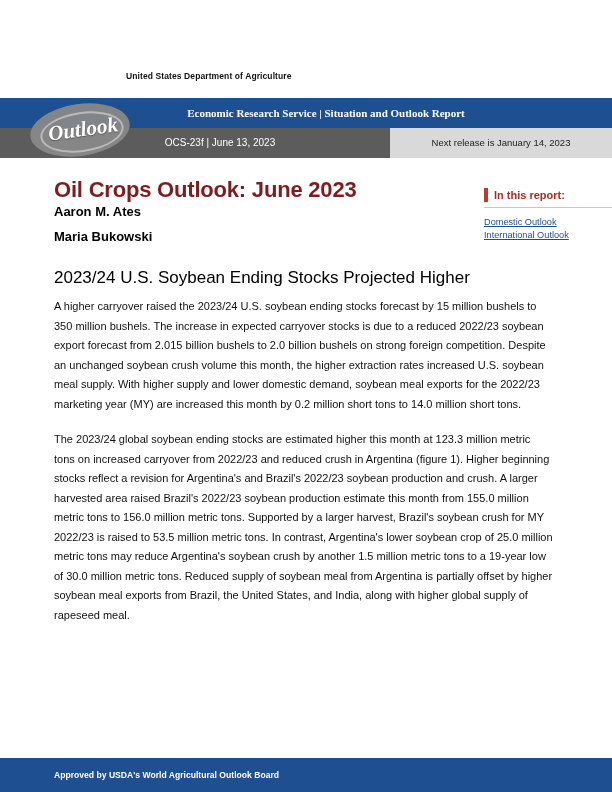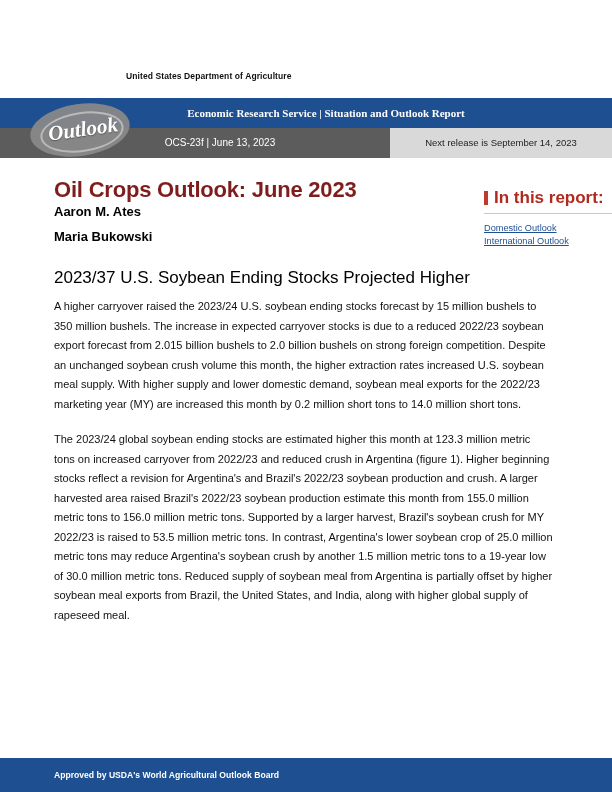--- a/index.html
+++ b/index.html
@@ -243,21 +243,21 @@
     display: flex;
     align-items: center;
     gap: 6px;
   }
   .report-bar {
     width: 4px;
     height: 14px;
     background: #c0392b;
   }
   .report-title {
-    font-size: 17px;
+    font-size: 11px;
     font-weight: bold;
     color: #b02a20;
   }
   .report-rule {
     margin-top: 5px;
     width: 132px;
     height: 1px;
     background: #c8c8c8;
   }
   .report-links {
@@ -323,21 +323,21 @@
   </div>
 
   <div class="banner">
     <div class="banner-text">Economic Research Service  |  Situation and Outlook Report</div>
   </div>
 
   <div class="ribbon-wrap">
     <div class="ribbon-dark"></div>
     <div class="ribbon-light"></div>
     <div class="ribbon-dark-text">OCS-23f   |   June 13, 2023</div>
-    <div class="ribbon-light-text">Next release is September 14, 2023</div>
+    <div class="ribbon-light-text">Next release is January 14, 2023</div>
   </div>
 
   <div class="outlook-badge">
     <div class="oval-outer"></div>
     <div class="oval-inner"></div>
     <div class="outlook-word">Outlook</div>
   </div>
 
   <div class="content">
 
@@ -353,21 +353,21 @@
         <div class="report-bar"></div>
         <div class="report-title">In this report:</div>
       </div>
       <div class="report-rule"></div>
       <div class="report-links">
         <a class="report-link" href="#">Domestic Outlook</a>
         <a class="report-link" href="#">International Outlook</a>
       </div>
     </div>
 
-    <h2 class="subhead">2023/37 U.S. Soybean Ending Stocks Projected Higher</h2>
+    <h2 class="subhead">2023/24 U.S. Soybean Ending Stocks Projected Higher</h2>
 
     <div class="body-text">
       <p>A higher carryover raised the 2023/24 U.S. soybean ending stocks forecast by 15 million bushels to 350 million bushels. The increase in expected carryover stocks is due to a reduced 2022/23 soybean export forecast from 2.015 billion bushels to 2.0 billion bushels on strong foreign competition. Despite an unchanged soybean crush volume this month, the higher extraction rates increased U.S. soybean meal supply. With higher supply and lower domestic demand, soybean meal exports for the 2022/23 marketing year (MY) are increased this month by 0.2 million short tons to 14.0 million short tons.</p>
       <p>The 2023/24 global soybean ending stocks are estimated higher this month at 123.3 million metric tons on increased carryover from 2022/23 and reduced crush in Argentina (figure 1). Higher beginning stocks reflect a revision for Argentina's and Brazil's 2022/23 soybean production and crush. A larger harvested area raised Brazil's 2022/23 soybean production estimate this month from 155.0 million metric tons to 156.0 million metric tons. Supported by a larger harvest, Brazil's soybean crush for MY 2022/23 is raised to 53.5 million metric tons. In contrast, Argentina's lower soybean crop of 25.0 million metric tons may reduce Argentina's soybean crush by another 1.5 million metric tons to a 19-year low of 30.0 million metric tons. Reduced supply of soybean meal from Argentina is partially offset by higher soybean meal exports from Brazil, the United States, and India, along with higher global supply of rapeseed meal.</p>
     </div>
   </div>
 
   <div class="footer">
     <div class="footer-text">Approved by USDA's World Agricultural Outlook Board</div>
   </div>

